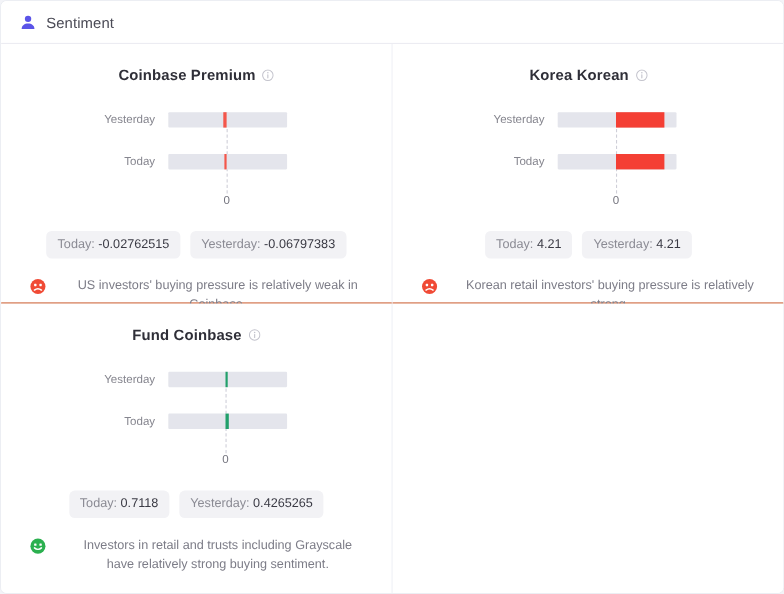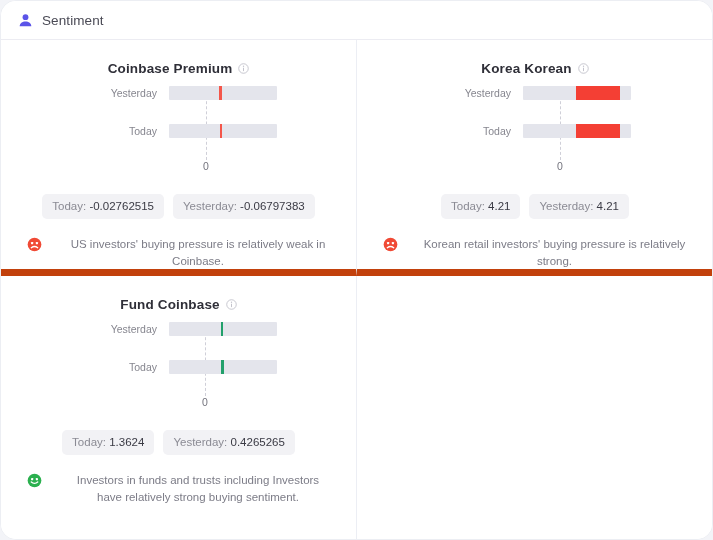--- a/index.html
+++ b/index.html
@@ -5,21 +5,21 @@
   * { box-sizing: border-box; margin: 0; padding: 0; }
   html, body {
     width: 713px; height: 540px;
     background: #f3f4f8;
     font-family: "Liberation Sans", sans-serif;
     -webkit-font-smoothing: antialiased;
   }
   #app {
     width: 713px; height: 540px;
     background: #ffffff;
-    border-radius: 16px;
+    border-radius: 6px;
     overflow: hidden;
     position: relative;
     border: 1px solid #eceef3;
   }
 
   
   .panel-header {
     height: 39px;
     display: flex;
     align-items: center;
@@ -38,21 +38,21 @@
   .grid {
     display: grid;
     grid-template-columns: 356px 356px;
     grid-template-rows: 236px 263px;
     width: 712px;
   }
   .cell {
     position: relative;
     background: #fff;
     border-right: 1px solid #eceef4;
-    border-bottom: 7px solid #c2410c;
+    border-bottom: 1px solid #c2410c;
     padding-top: 18px;
   }
   .cell.nb-right { border-right: none; }
   .cell.nb-bottom { border-bottom: none; }
   .cell.empty { border-right: none; }
 
   
   .card-title {
     display: flex;
     align-items: center;
@@ -61,24 +61,23 @@
     font-size: 13.5px;
     color: #2f2f38;
     font-weight: 600;
     letter-spacing: .15px;
     height: 20px;
   }
   .info-icon { width: 11px; height: 11px; display: block; margin-top: 1px; }
 
   
   .chart {
-    margin-top: 8px;
+    margin-top: 24px;
     position: relative;
     height: 92px;
-    padding-left: 16px;
   }
   .zero-line {
     position: absolute;
     top: 0;
     bottom: 18px;
     width: 0;
     border-left: 1px dashed #cfcfd8;
   }
   .bar-row {
     display: flex;
@@ -297,33 +296,33 @@
           <span class="bar-label" style="left:60px;">Today</span>
           <span class="track" style="left:152px;width:108px;">
             <span class="fill green" style="left:52px;width:3px;"></span>
           </span>
         </div>
 
         <span class="zero-label" style="left:204px;top:74px;">0</span>
       </div>
 
       <div class="pills">
-        <span class="pill"><span>Today:</span> <span class="pv">1.3624</span></span>
+        <span class="pill"><span>Today:</span> <span class="pv">0.7118</span></span>
         <span class="pill"><span>Yesterday:</span> <span class="pv">0.4265265</span></span>
       </div>
 
       <div class="note">
         <span>
           <svg class="face" viewBox="0 0 16 16">
             <circle cx="8" cy="8" r="7.3" fill="#2bb04f"></circle>
             <rect x="4.3" y="5.4" width="2.3" height="2.2" rx=".5" fill="#fff"></rect>
             <rect x="9.4" y="5.4" width="2.3" height="2.2" rx=".5" fill="#fff"></rect>
             <path d="M4.6 9.7c1.9 1.7 4.9 1.7 6.8 0" fill="none" stroke="#fff" stroke-width="1.5" stroke-linecap="round"></path>
           </svg>
         </span>
-        <span class="note-text" style="max-width:270px;">Investors in funds and trusts including Investors have relatively strong buying sentiment.</span>
+        <span class="note-text" style="max-width:270px;">Investors in retail and trusts including Grayscale have relatively strong buying sentiment.</span>
       </div>
     </div>
 
     <div class="cell empty nb-bottom"></div>
 
   </div>
 </div>
 
 </body></html>

